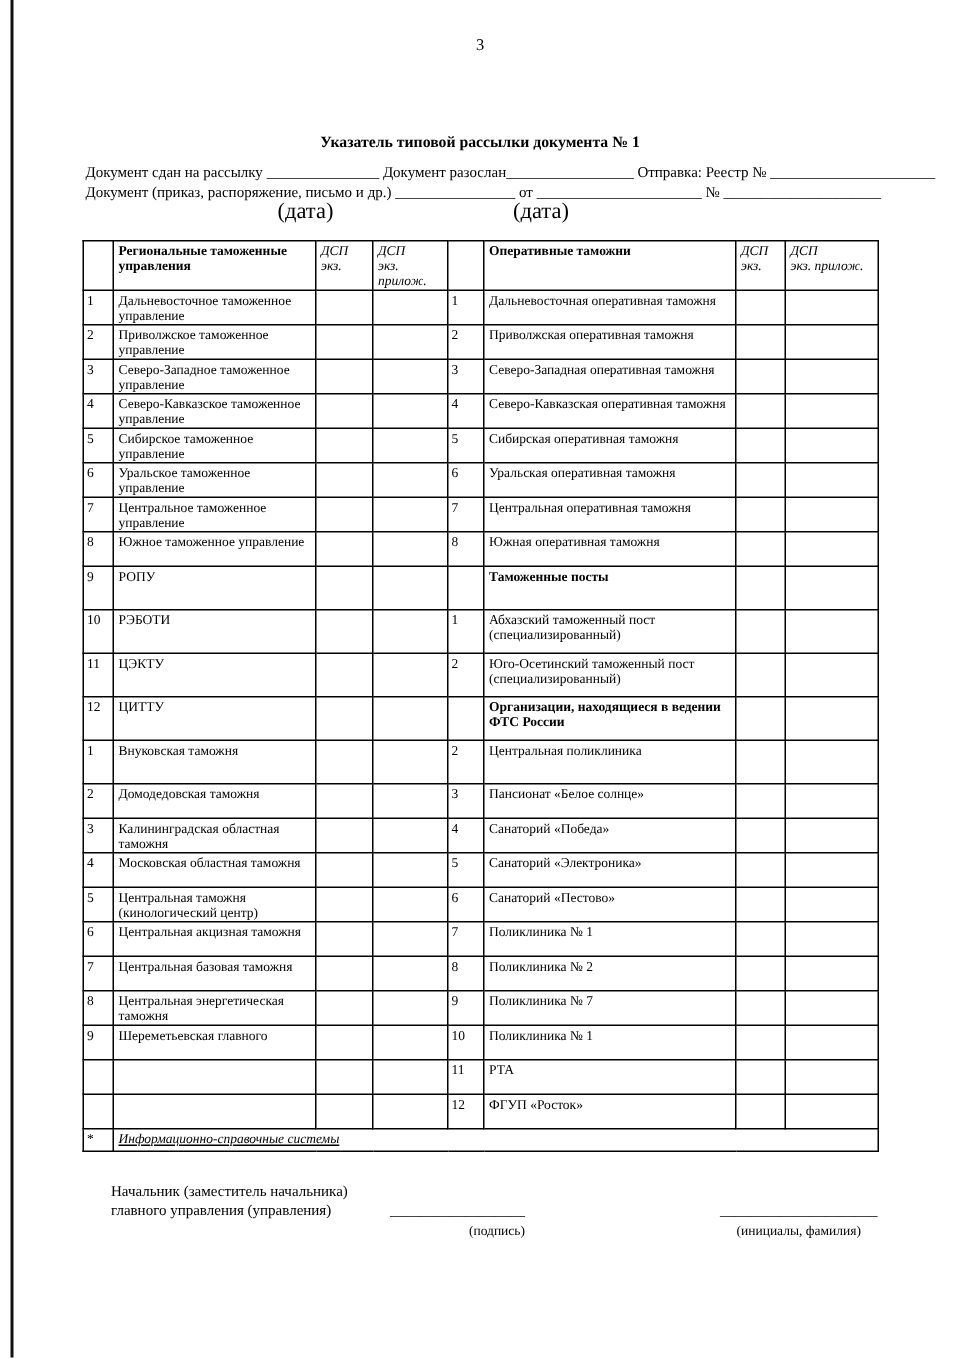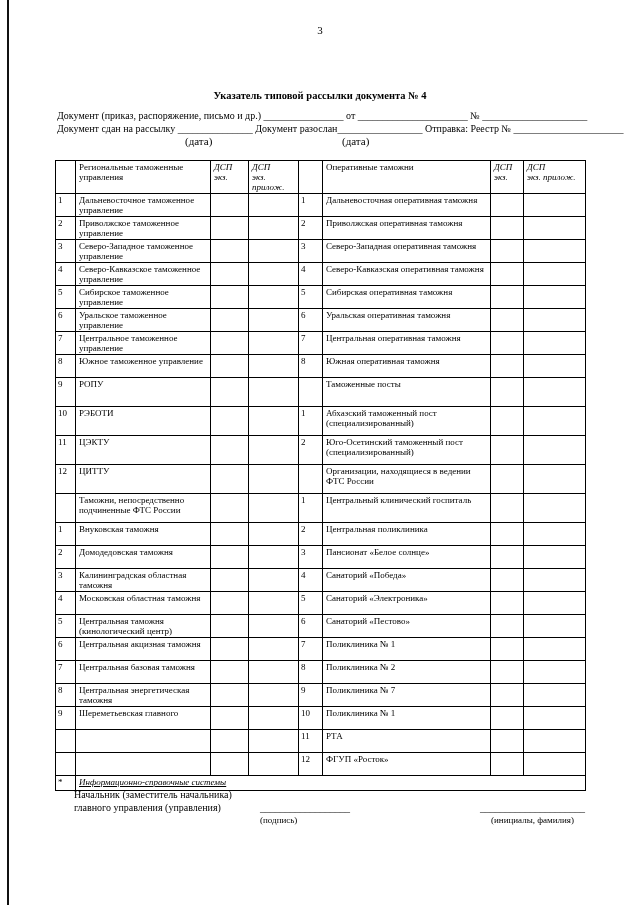--- a/index.html
+++ b/index.html
@@ -7,60 +7,60 @@
     width:640px;height:905px;overflow:hidden;position:relative;
     background:#ffffff;color:#000;
     font-family:"Liberation Serif","DejaVu Serif",serif;
   }
   .page{position:absolute;inset:0;background:#fff;}
   .edge-line{position:absolute;left:7px;top:0;width:2px;height:100%;background:#111;}
   .page-number{position:absolute;top:24px;left:0;width:100%;text-align:center;font-size:11px;}
   .doc-title{position:absolute;top:90px;left:0;width:100%;text-align:center;font-size:10.5px;font-weight:bold;}
   .form-block{position:absolute;top:109px;left:57px;width:528px;font-size:10px;line-height:13px;}
   .form-line{white-space:nowrap;}
-  .date-captions{position:relative;height:13px;font-size:11px;}
+  .date-captions{position:relative;height:13px;font-size:15px;}
   .date-caption-1{position:absolute;left:128px;}
   .date-caption-2{position:absolute;left:285px;}
 
   table.dist{
     position:absolute;top:160px;left:55px;width:530px;
     border-collapse:collapse;table-layout:fixed;
     font-size:9px;line-height:10px;
   }
   table.dist th, table.dist td{
     border:1px solid #000;vertical-align:top;padding:1px 3px;
     text-align:left;font-weight:normal;overflow:hidden;
   }
-  table.dist .sec{font-weight:normal;}
+  table.dist .sec{font-weight:bold;}
   table.dist .num{padding:1px 2px;}
   table.dist th.dsp{white-space:pre-line;font-style:italic;}
   tbody td{height:20px;}
   tbody tr:nth-child(n+9):nth-child(-n+13) td{height:26px;}
   tbody tr:last-child td{height:12px;}
   td.footnote{font-weight:bold;font-style:italic;text-decoration:underline;}
 
   .footer-block{position:absolute;top:788px;left:57px;width:528px;font-size:10px;line-height:13px;}
   .footer-left{position:absolute;left:17px;top:0;}
-  .footer-mid{position:absolute;left:203px;top:13px;text-align:left;}
+  .footer-mid{position:absolute;left:203px;top:13px;text-align:right;}
   .footer-right{position:absolute;right:0;top:13px;text-align:center;}
   .sig-caption{font-size:9px;}
 </style>
 </head>
 <body>
 
 <div class="page">
   <div class="edge-line"></div>
 
   <div class="page-number">3</div>
 
-  <div class="doc-title">Указатель типовой рассылки документа № 4</div>
+  <div class="doc-title">Указатель типовой рассылки документа № 1</div>
 
   <div class="form-block">
+    <div class="form-line"><span>Документ сдан на рассылку</span> <span>_______________</span> <span>Документ разослан</span><span>_________________</span> <span>Отправка: Реестр №</span> <span>______________________</span></div>
     <div class="form-line"><span>Документ (приказ, распоряжение, письмо и др.)</span> <span>________________</span> <span>от</span> <span>______________________</span> <span>№</span> <span>_____________________</span></div>
-    <div class="form-line"><span>Документ сдан на рассылку</span> <span>_______________</span> <span>Документ разослан</span><span>_________________</span> <span>Отправка: Реестр №</span> <span>______________________</span></div>
     <div class="date-captions">
       <span class="date-caption-1">(дата)</span>
       <span class="date-caption-2">(дата)</span>
     </div>
   </div>
 
   <table class="dist">
     <colgroup>
       <col style="width:20px">
         <col style="width:135px">
@@ -202,30 +202,20 @@
           <td class="num">12</td>
           <td class="name">ЦИТТУ</td>
           <td class="dsp"></td>
           <td class="dsp"></td>
           <td class="num"></td>
           <td class="sec">Организации, находящиеся в ведении ФТС России</td>
           <td class="dsp"></td>
           <td class="dsp"></td>
         </tr>
         <tr>
-          <td class="num"></td>
-          <td class="sec">Таможни, непосредственно подчиненные ФТС России</td>
-          <td class="dsp"></td>
-          <td class="dsp"></td>
-          <td class="num">1</td>
-          <td class="name">Центральный клинический госпиталь</td>
-          <td class="dsp"></td>
-          <td class="dsp"></td>
-        </tr>
-        <tr>
           <td class="num">1</td>
           <td class="name">Внуковская таможня</td>
           <td class="dsp"></td>
           <td class="dsp"></td>
           <td class="num">2</td>
           <td class="name">Центральная поликлиника</td>
           <td class="dsp"></td>
           <td class="dsp"></td>
         </tr>
         <tr>

